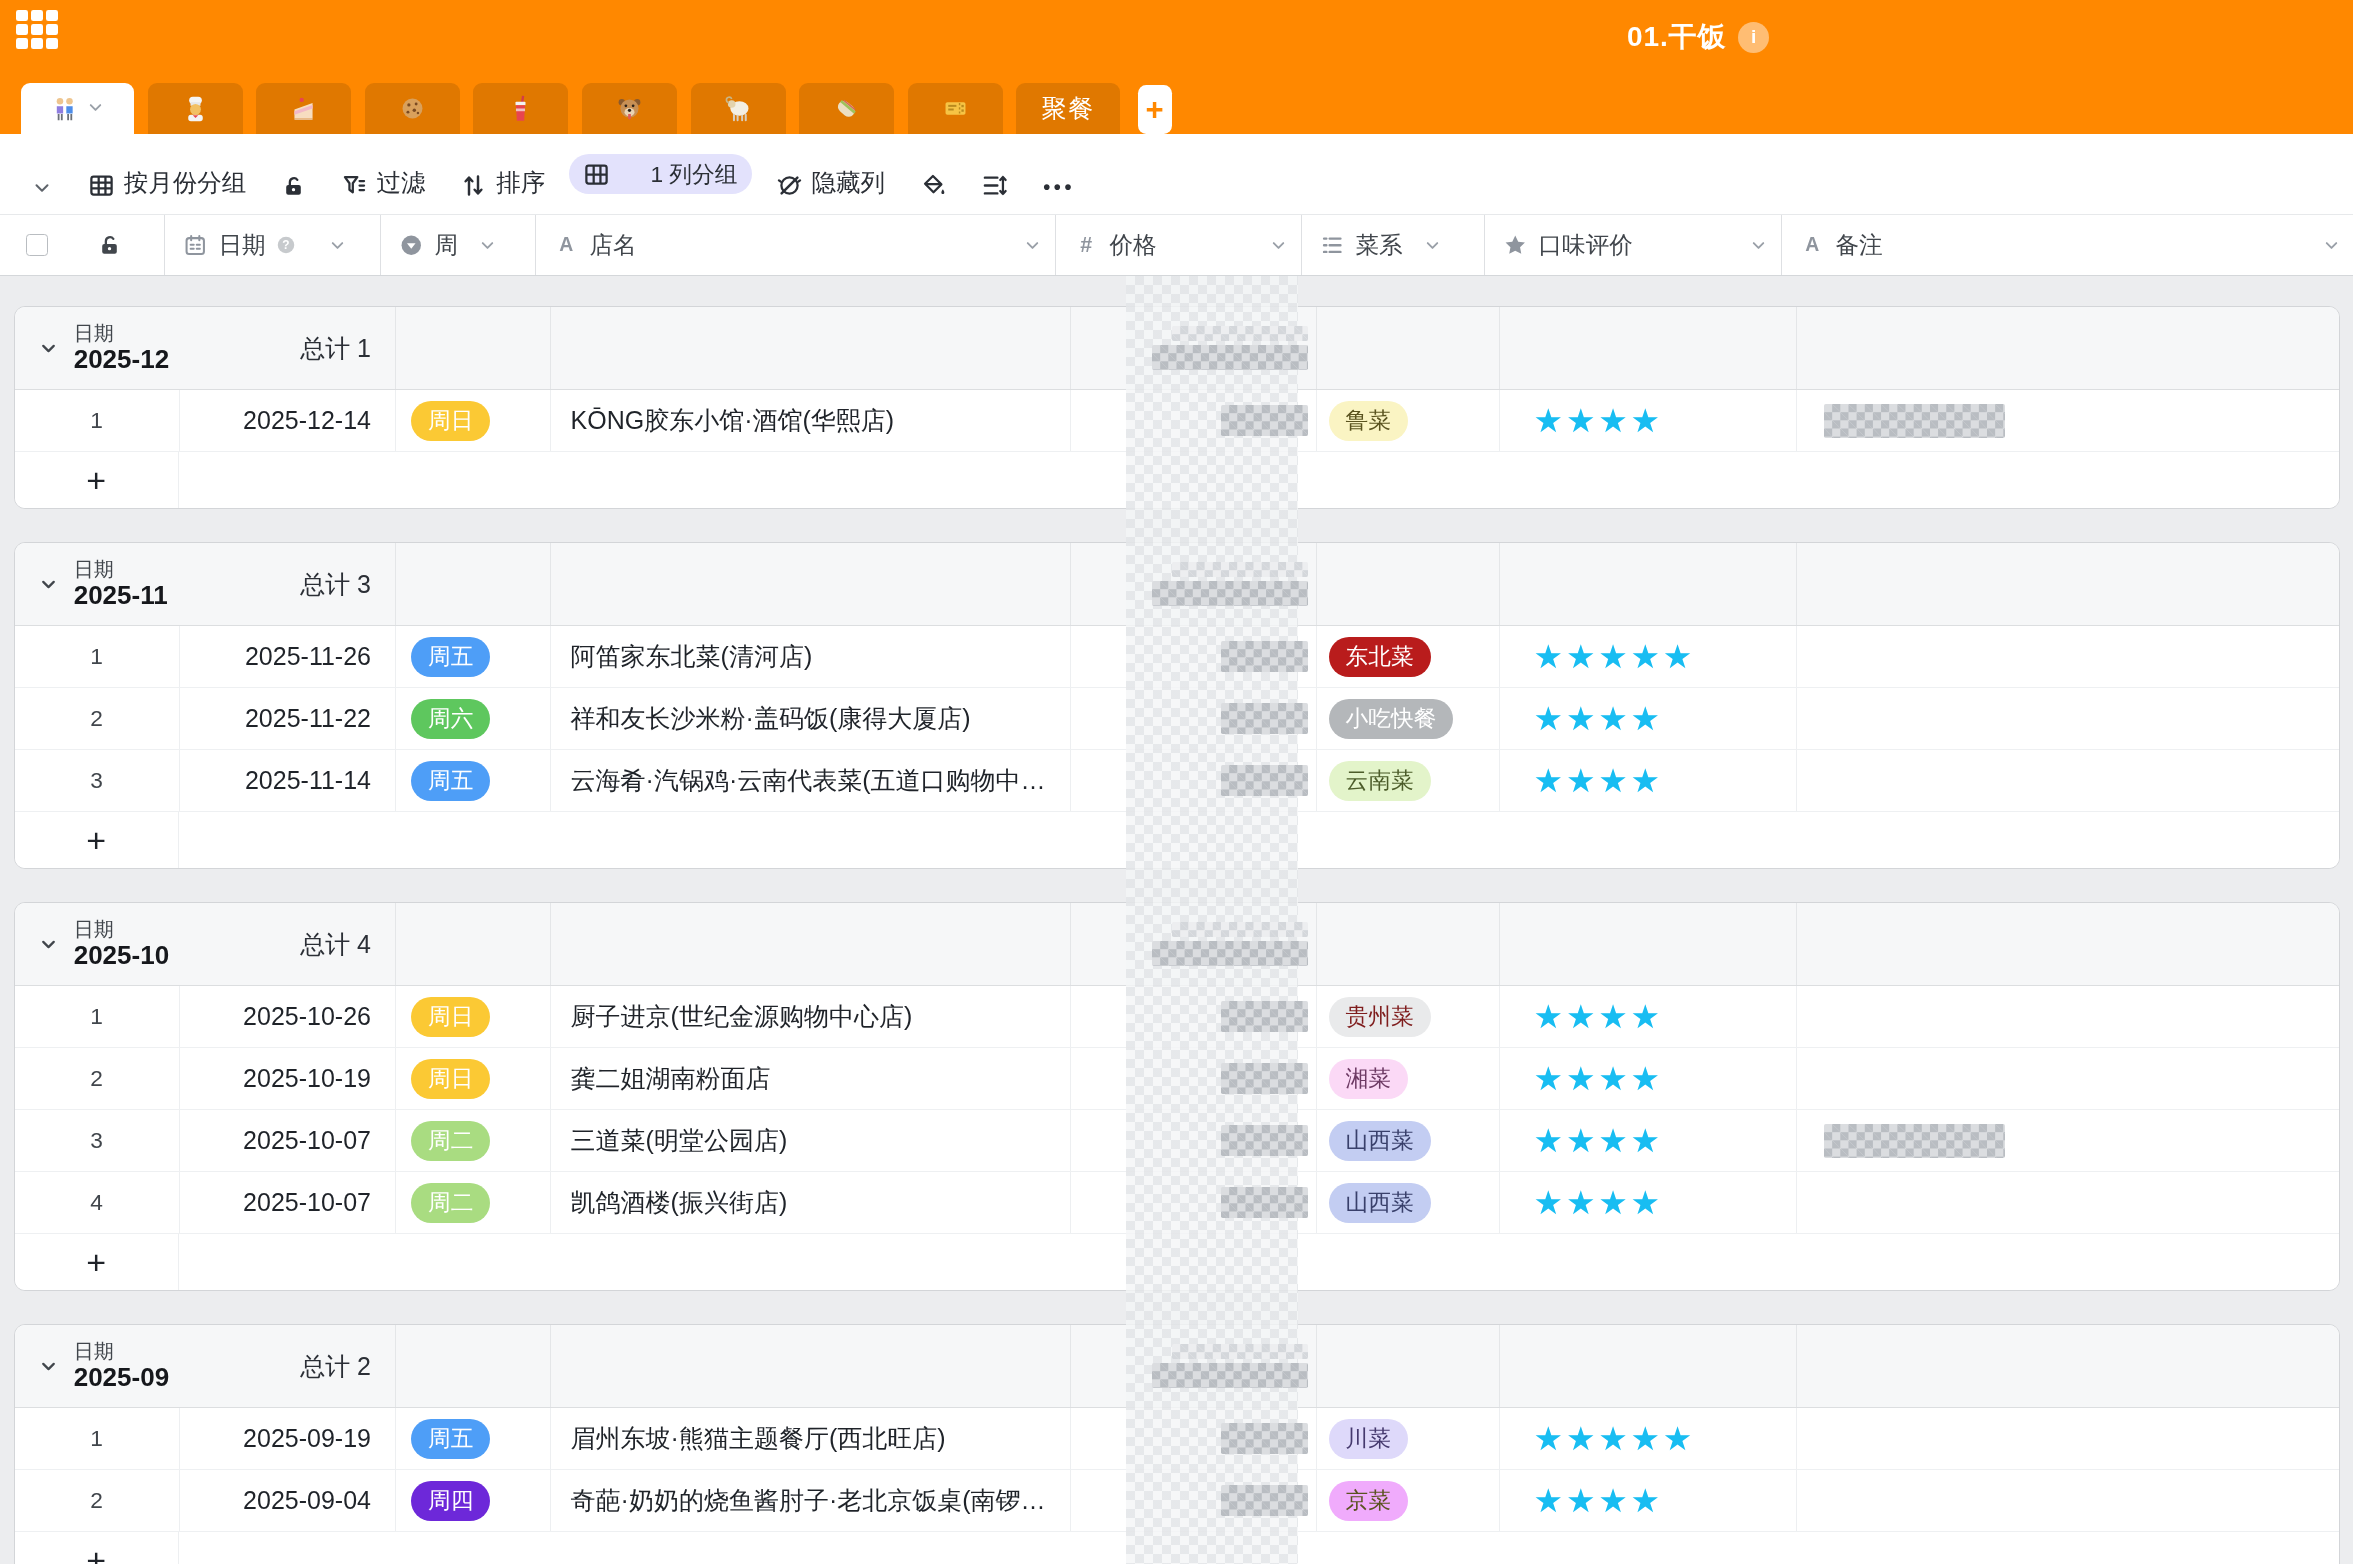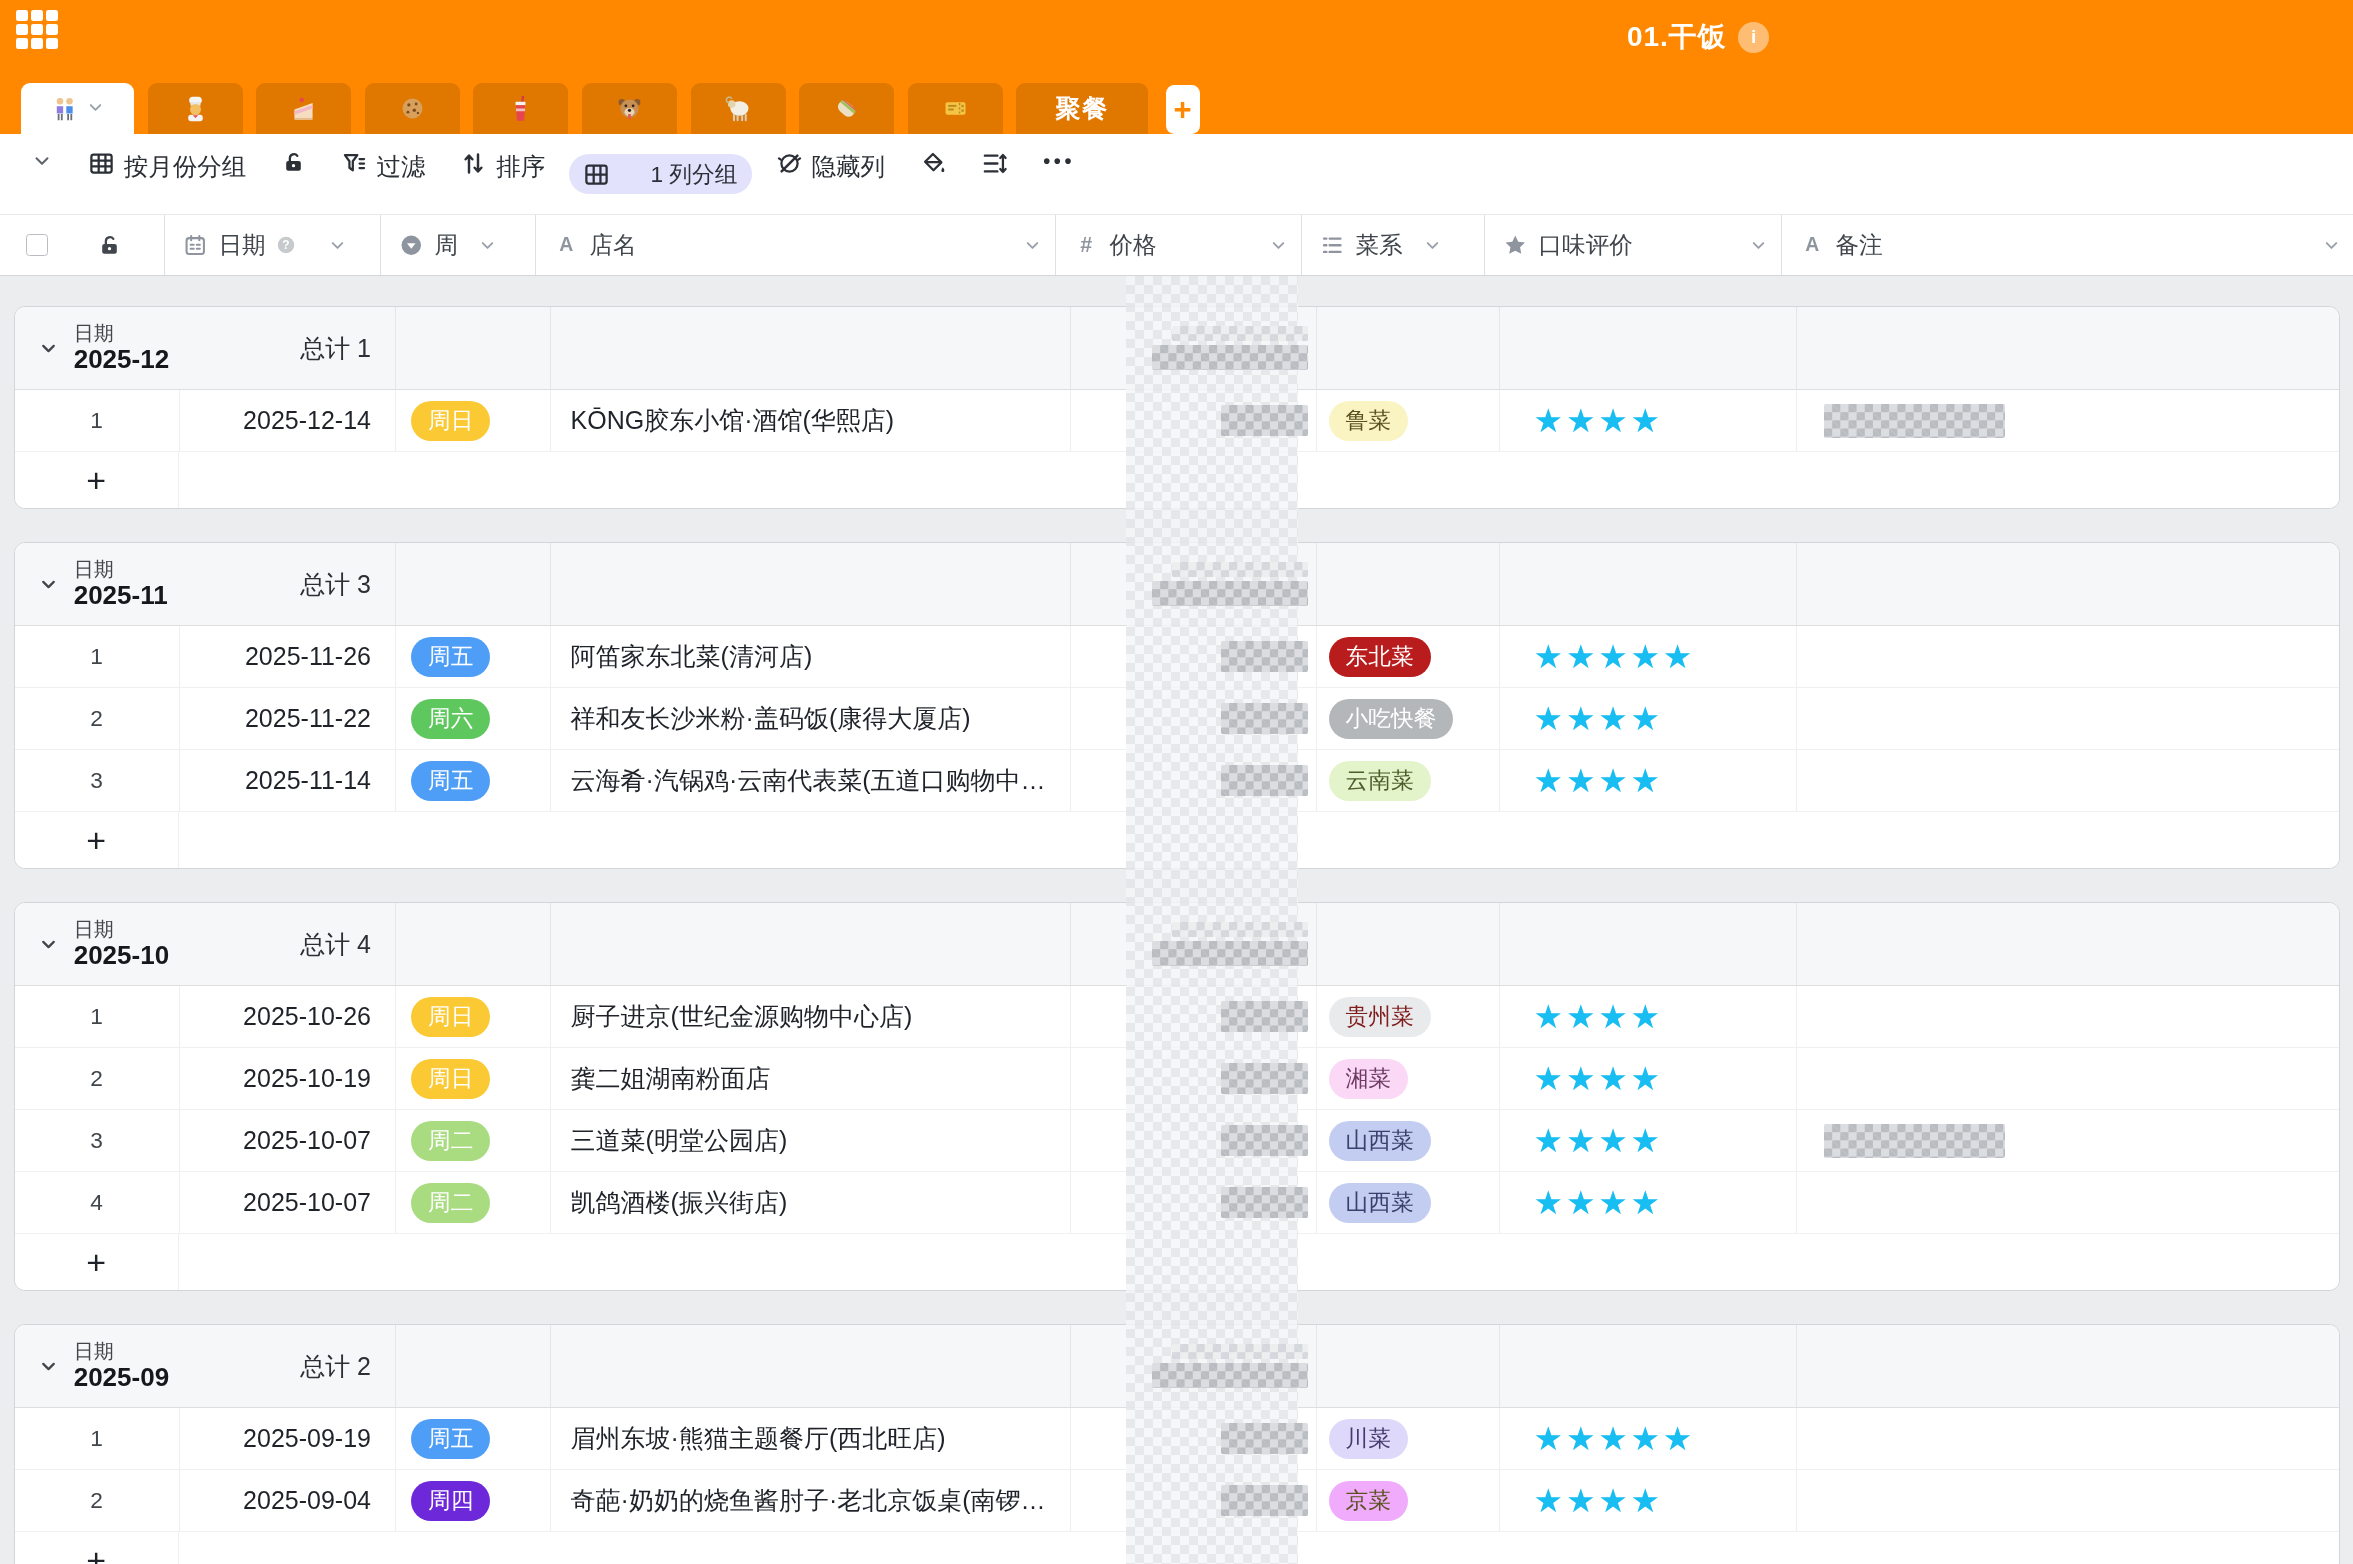--- a/index.html
+++ b/index.html
@@ -9,27 +9,27 @@
   
   .topbar{height:134px;background:var(--brand,#ff8800);position:relative;flex:0 0 auto;}
   .grid-icon{position:absolute;left:16.3px;top:10px;display:grid;grid-template-columns:repeat(3,11.8px);grid-gap:3.2px;cursor:pointer;}
   .grid-icon span{width:11.8px;height:11px;background:#fff;border-radius:2.3px;display:block;}
   .title-wrap{position:absolute;left:1627px;top:18px;display:flex;align-items:center;gap:11.8px;}
   .page-title{color:#fff;font-size:28px;font-weight:bold;letter-spacing:0.9px;text-align:center;}
   .info-circle{width:31px;height:31px;border-radius:50%;background:rgba(255,255,255,.45);color:#fff;font-size:19px;font-weight:bold;display:flex;align-items:center;justify-content:center;}
   .tabs{position:absolute;left:21px;bottom:0;display:flex;align-items:flex-end;gap:13.6px;}
   .tab{height:51px;width:95px;border-radius:9px 9px 0 0;background:var(--tab_inactive,#e07800);display:flex;align-items:center;justify-content:center;cursor:pointer;}
   .tab.active{background:#fff;width:113px;gap:7.3px;}
-  .tab.text-tab{width:132px;color:#fff;font-size:25px;letter-spacing:1.8px;font-weight:bold;}
+  .tab.text-tab{width:104px;color:#fff;font-size:25px;letter-spacing:1.8px;}
   .tab .tabicon{display:flex;}
   .add-tab{width:34px;height:49px;margin-left:3.6px;border-radius:8.2px;background:#fff;color:var(--brand,#ff8800);font-size:31px;font-weight:bold;display:flex;align-items:center;justify-content:center;cursor:pointer;}
 
   
   .toolbar{height:80px;background:#fff;display:flex;align-items:center;padding-left:20px;gap:12.7px;flex:0 0 auto;}
-  .tbtn{display:flex;align-items:flex-start;gap:9px;font-size:24.5px;color:#2b2f36;padding:0 11px;height:49px;border-radius:7.3px;cursor:pointer;white-space:nowrap;}
+  .tbtn{display:flex;align-items:flex-end;gap:9px;font-size:24.5px;color:#2b2f36;padding:0 11px;height:49px;border-radius:7.3px;cursor:pointer;white-space:nowrap;}
   .tbtn.pill{background:var(--toolbar_active_bg,#e3e2fc);padding:0 14.5px;}
   .tbtn .ticon{display:flex;}
   .dots{font-size:20px;letter-spacing:3.6px;color:#2b2f36;font-weight:bold;}
 
   
   .colheader{height:60px;background:#fff;border-top:0.9px solid #e7e9eb;border-bottom:0.9px solid #d4d7da;display:grid;grid-template-columns:73px 91px 216px 155px 520px 246px 183px 297px minmax(0,1fr);flex:0 0 auto;}
   .hcell{display:flex;align-items:center;padding:0 12.7px 0 18px;color:#41464c;font-size:23.6px;position:relative;}
   .hcell.sep{border-left:0.9px solid #dee0e3;}
   .hcell .hicon{display:flex;margin-right:11px;flex:0 0 auto;}
   .hcell .chev-near{margin-left:20px;display:flex;}

